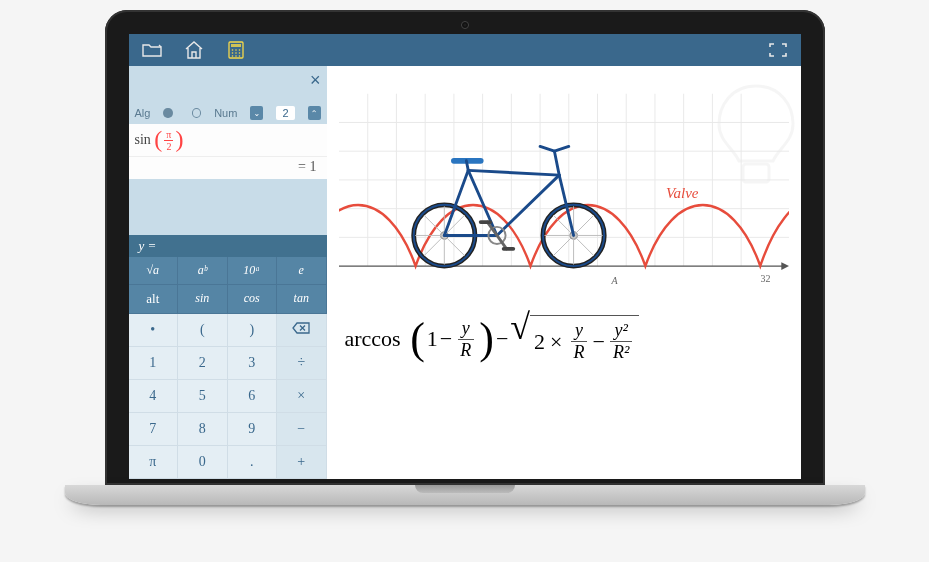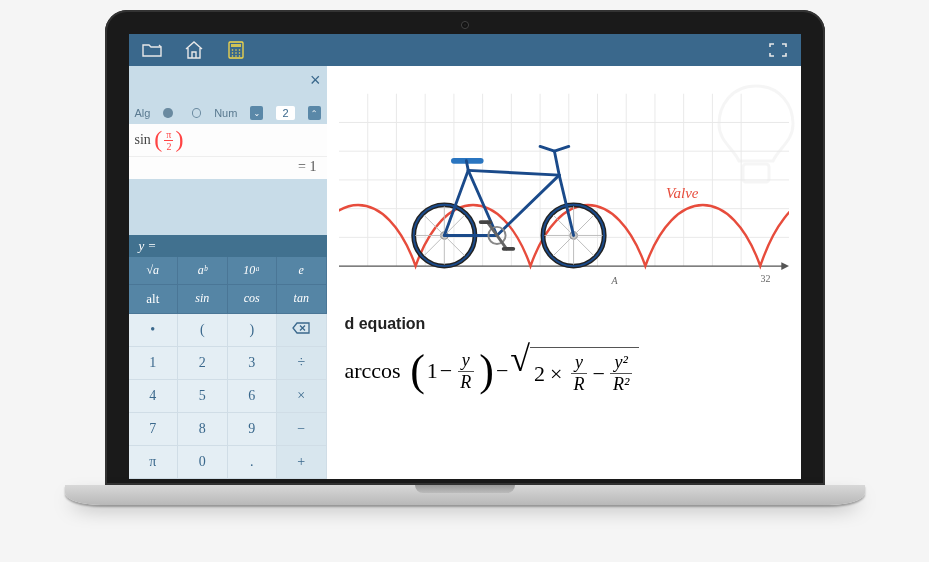--- a/index.html
+++ b/index.html
@@ -492,21 +492,20 @@
                 <line x1="172" y1="162" x2="182" y2="162" stroke="#444" stroke-width="4"></line>
                 <line x1="165" y1="148" x2="155" y2="134" stroke="#666" stroke-width="3"></line>
                 <line x1="148" y1="134" x2="158" y2="134" stroke="#444" stroke-width="4"></line>
               </g>
             </svg>
             <div class="valve-label" style="top:95px; right:90px">Valve</div>
             <div class="axis-lbl" style="top:185px; left:273px">A</div>
             <div class="axis-lbl" style="top:183px; right:18px; font-style:normal">32</div>
           </div>
 
-          <div class="eq-heading">d equation</div>
 
           <div class="equation">
             <span>arccos</span>
             &nbsp;<span class="big-paren">(</span>
             <span>1</span>
             <span> − </span>
             <span class="efrac">
               <span class="n">y</span>
               <span class="d">R</span>
             </span>

